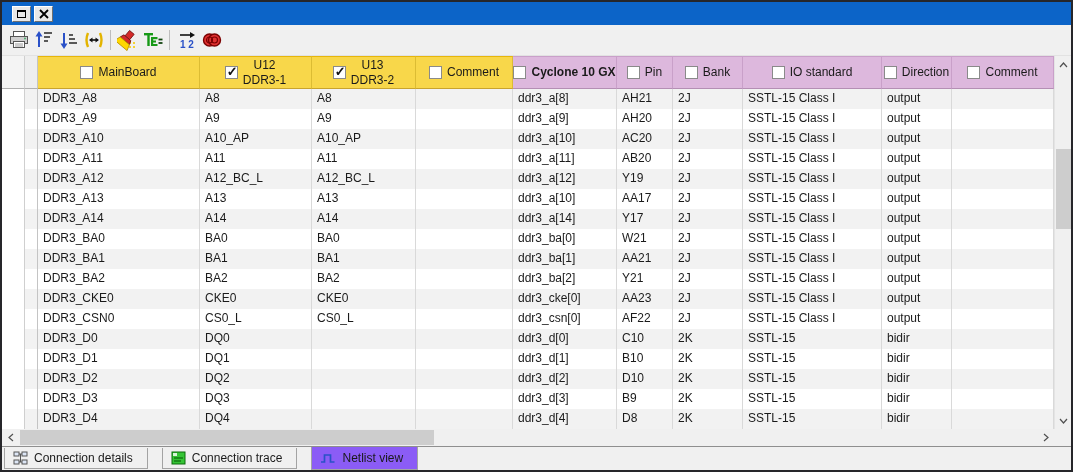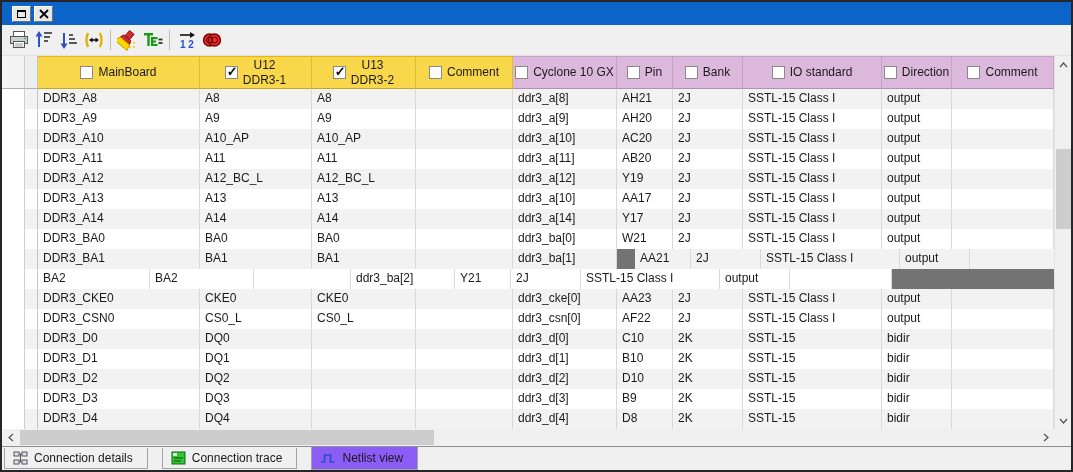--- a/index.html
+++ b/index.html
@@ -27,21 +27,21 @@
 
   
   .toolbar {
     height:31px; background:#f0f0f0; display:flex; align-items:center;
     padding-left:4px; border-bottom:1px solid #e2e2e2;
   }
   .tool-btn { width:25px; height:25px; display:flex; align-items:center; justify-content:center; border:1px solid transparent; }
   .tool-sep { width:1px; height:20px; background:#bdbdbd; margin:0 4px; }
 
   
-  .table-area { display:flex; width:1069px; height:373px; background:#737373; }
+  .table-area { display:flex; width:1069px; height:373px; background:#c4b5fd; }
   .grid { width:1052px; height:373px; overflow:hidden; }
 
   .header-row { display:flex; height:33px; }
   .hcell {
     position:relative; display:flex; align-items:center; justify-content:center;
     gap:5px; overflow:hidden; flex:none;
   }
   .hcell.board { background:#f8d74a; border-right:1px solid #dcbc33; border-bottom:1px solid #c9a42d; border-top:1px solid #e7b60a; }
   .hcell.fpga  { background:#ddb8dd; border-right:1px solid #c9a0c9; border-bottom:1px solid #b48fb4; border-top:1px solid #c9a0c9; }
   .hcell .hlabel { text-align:center; line-height:1.2; white-space:nowrap; }
@@ -208,21 +208,21 @@
             <span class="hlabel">U12<br>DDR3-1</span>
           </div>
           <div class="hcell board" style="width: 104px;">
             <span class="cb checked"></span>
             <span class="hlabel">U13<br>DDR3-2</span>
           </div>
           <div class="hcell board" style="width: 97px;">
             <span class="cb"></span>
             <span class="hlabel">Comment</span>
           </div>
-          <div class="hcell fpga" style="width: 104px;">
+          <div class="hcell fpga" style="width: 104px; font-weight: bold;">
             <span class="cb"></span>
             <span class="hlabel">Cyclone 10 GX</span>
           </div>
           <div class="hcell fpga" style="width: 56px;">
             <span class="cb"></span>
             <span class="hlabel">Pin</span>
           </div>
           <div class="hcell fpga" style="width: 70px;">
             <span class="cb"></span>
             <span class="hlabel">Bank</span>
@@ -354,29 +354,30 @@
             <div class="cell striped" style="width: 102px;"></div>
           </div>
           <div class="trow">
             <div class="gutterA"></div>
             <div class="gutterB striped"></div>
             <div class="cell striped" style="width: 162px;">DDR3_BA1</div>
             <div class="cell striped" style="width: 112px;">BA1</div>
             <div class="cell striped" style="width: 104px;">BA1</div>
             <div class="cell striped" style="width: 97px;"></div>
             <div class="cell striped" style="width: 104px;">ddr3_ba[1]</div>
-            <div class="cell striped" style="width: 56px; margin-left: 18px;">AA21</div>
-            <div class="cell striped" style="width: 70px;">2J</div>
-            <div class="cell striped" style="width: 139px;">SSTL-15 Class I</div>
-            <div class="cell striped" style="width: 70px;">output</div>
-            <div class="cell striped" style="width: 102px;"></div>
-          </div>
-          <div class="trow">
-            <div class="gutterA"></div>
-            <div class="gutterB striped"></div>
+            <div class="cell striped" style="width: 56px;">AA21</div>
+            <div class="cell striped" style="width: 70px;">2J</div>
+            <div class="cell striped" style="width: 139px;">SSTL-15 Class I</div>
+            <div class="cell striped" style="width: 70px;">output</div>
+            <div class="cell striped" style="width: 102px;"></div>
+          </div>
+          <div class="trow">
+            <div class="gutterA"></div>
+            <div class="gutterB striped"></div>
+            <div class="cell striped" style="width: 162px;">DDR3_BA2</div>
             <div class="cell striped" style="width: 112px;">BA2</div>
             <div class="cell striped" style="width: 104px;">BA2</div>
             <div class="cell striped" style="width: 97px;"></div>
             <div class="cell striped" style="width: 104px;">ddr3_ba[2]</div>
             <div class="cell striped" style="width: 56px;">Y21</div>
             <div class="cell striped" style="width: 70px;">2J</div>
             <div class="cell striped" style="width: 139px;">SSTL-15 Class I</div>
             <div class="cell striped" style="width: 70px;">output</div>
             <div class="cell striped" style="width: 102px;"></div>
           </div>

